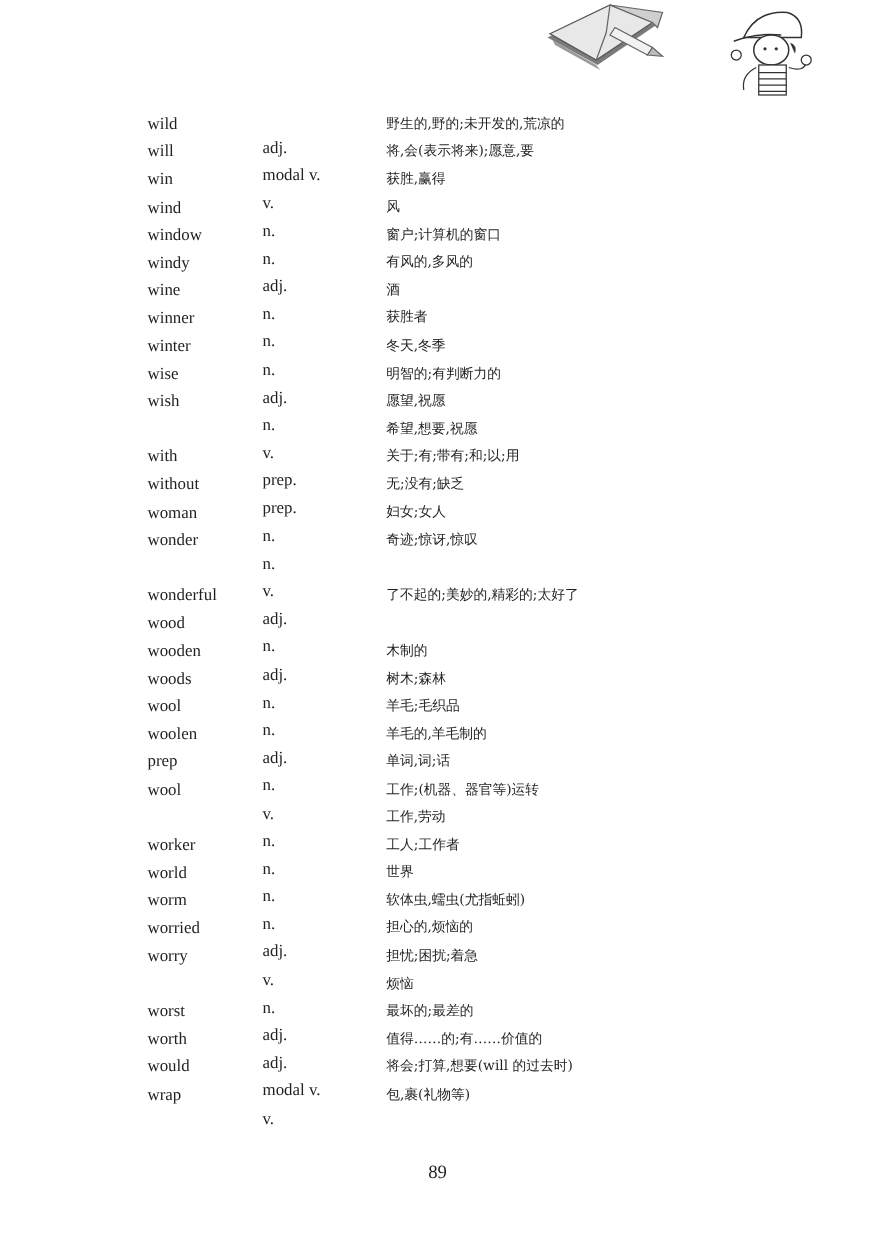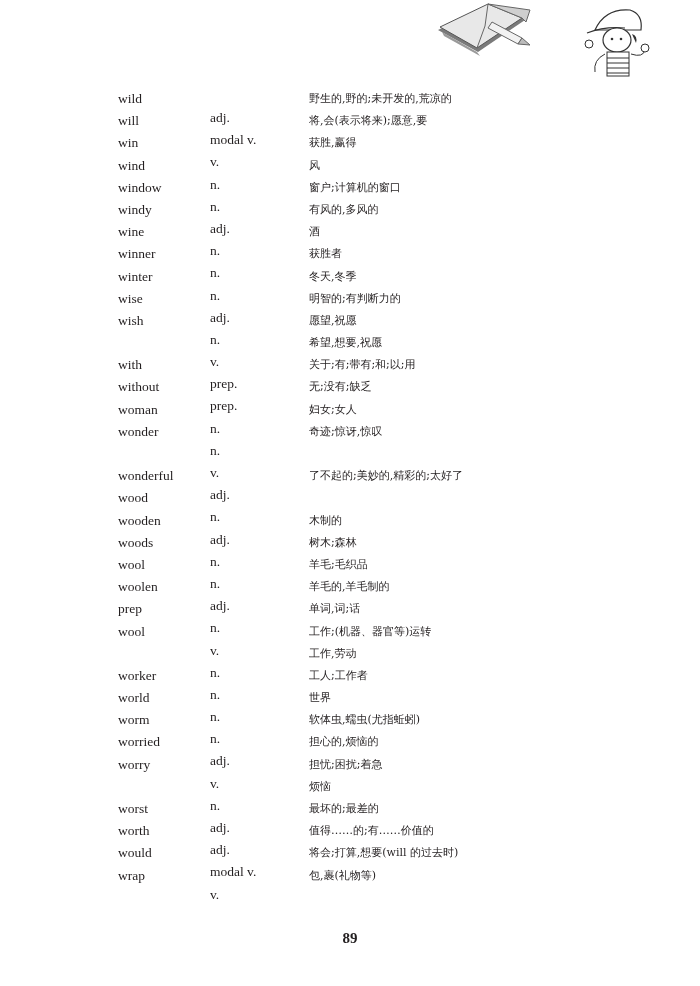--- a/index.html
+++ b/index.html
@@ -7,21 +7,21 @@
     width: 700px; height: 986px; position: relative; overflow: hidden;
     font-family: "Liberation Serif", "DejaVu Serif", serif;
     color: #231f20;
   }
   .header-art { position: absolute; left: 430px; top: 0; width: 270px; height: 80px; }
   .entries { position: absolute; left: 70px; top: 88px; width: 520px; }
   .row { position: relative; height: 22.2px; font-size: 13.5px; line-height: 22px; }
   .word { position: absolute; left: 0; top: 0; margin-left: 48px; }
   .pos { position: absolute; left: 140px; top: 0; margin-top: 19px; }
   .def { position: absolute; left: 239px; top: 0; font-family: "DejaVu Serif", serif; font-size: 11px; white-space: nowrap; }
-  .page-num { position: absolute; left: 0; width: 700px; top: 930px; text-align: center; font-size: 15px; font-weight: bold; }
+  .page-num { position: absolute; left: 0; width: 700px; top: 930px; text-align: center; font-size: 15px; }
 </style>
 </head>
 <body>
 
 <div class="header-art">
   <svg width="270" height="80" viewBox="0 0 270 80" style="position:absolute;left:0;top:0;">
     <polygon points="8,30 58,6 95,20 48,52" fill="#7a7a7a"></polygon>
     <polygon points="10,27 58,4 92,18 47,48" fill="#e8e8e8" stroke="#555" stroke-width="1"></polygon>
     <polyline points="58,4 55,26 47,48" fill="none" stroke="#666" stroke-width="1"></polyline>
     <polygon points="58,4 100,10 96,22 92,18" fill="#cfcfcf" stroke="#666" stroke-width="1"></polygon>

